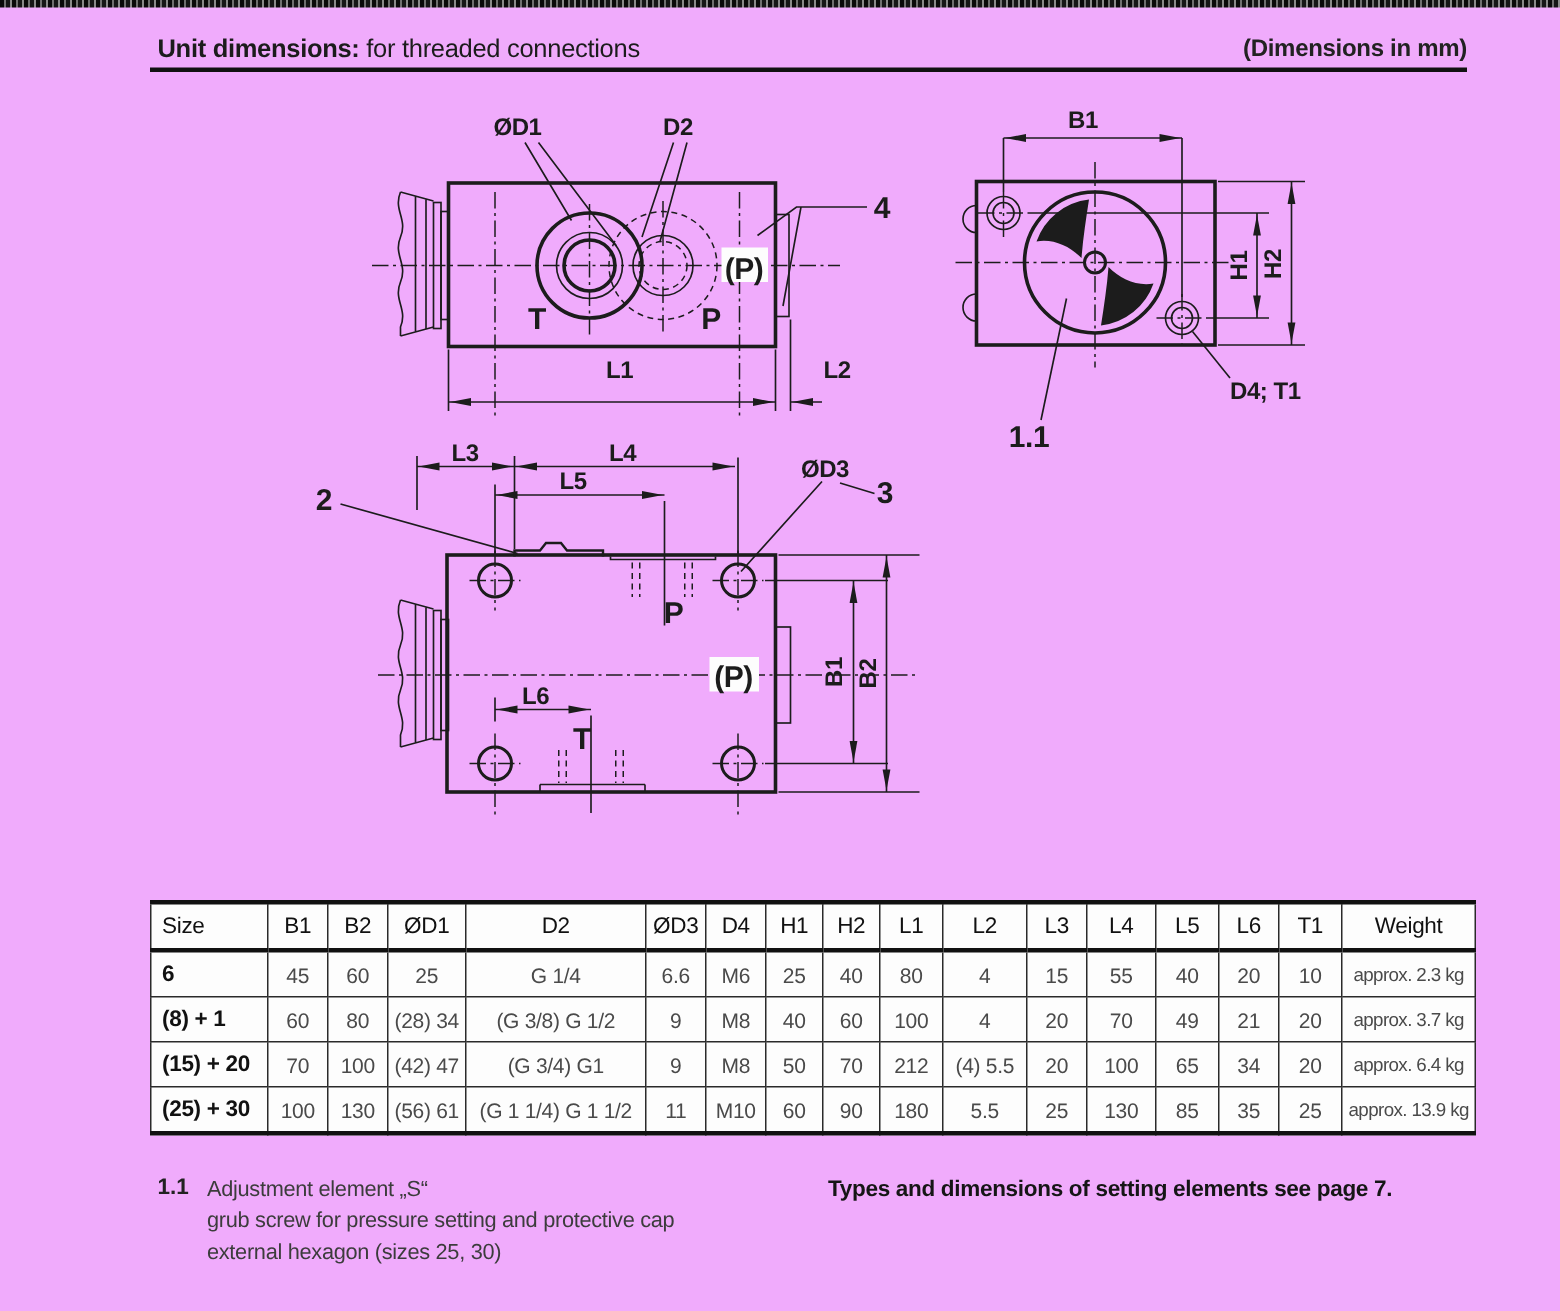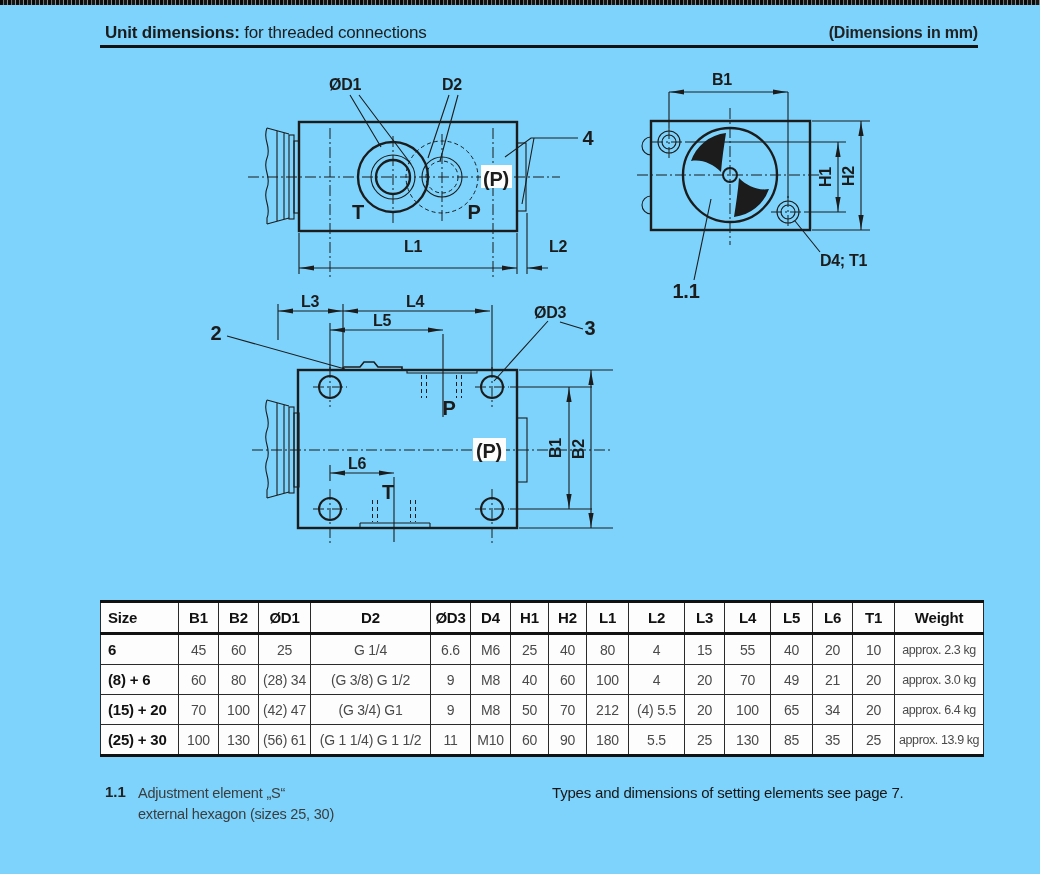--- a/index.html
+++ b/index.html
@@ -1,18 +1,18 @@
 <!DOCTYPE html>
 <html style="--ink: #1c1c1c; --soft: #4a4a4a;"><head>
 <meta charset="utf-8">
 <style>
   :root { --ink:#1c1c1c; --soft:#4a4a4a; }
   html,body { margin:0; padding:0; background:#fff; }
   .page {
-    position:relative; width:1040px; height:874px; background:#7dd3fc;
+    position:relative; width:1040px; height:874px; background:#f0abfc;
     font-family:"Liberation Sans", sans-serif; color:var(--ink); overflow:hidden;
   }
   .scan-edge {
     position:absolute; top:0; left:0; width:1040px; height:5px;
     background:repeating-linear-gradient(90deg,#0a0a0a 0 3px,#6f6f6f 3px 4px,#161616 4px 7px,#8a8a8a 7px 8px);
   }
   .titlebar { position:absolute; left:105px; top:23px; width:873px; font-size:17px; letter-spacing:-0.2px; }
   .titlebar .t-bold { font-weight:bold; }
   .titlebar .t-right { position:absolute; right:0; top:1px; font-size:16px; font-weight:bold; color:#222; }
   .rule { position:absolute; left:100px; top:45px; width:878px; height:3px; background:#111; }
@@ -30,28 +30,28 @@
   svg text.small-call { font-size:16px; }
 
   table.dims {
     position:absolute; left:100px; top:600px; border-collapse:collapse; table-layout:fixed;
     border-top:3px solid #111; border-bottom:3px solid #111; background:#fdfdfd;
   }
   table.dims th, table.dims td {
     border:1.5px solid #2a2a2a; padding:0 4px; height:29px; text-align:center;
     font-size:14px; color:var(--soft); letter-spacing:-0.2px; white-space:nowrap; overflow:hidden;
   }
-  table.dims thead th { font-size:15px; font-weight:bold; color:#111; border-bottom:3px solid #111;margin-top:48px; }
+  table.dims thead th { font-size:15px; font-weight:normal; color:#111; border-bottom:3px solid #111;margin-top:48px; }
   table.dims thead th:first-child, table.dims tbody th { text-align:left; padding-left:7px; }
   table.dims tbody th { font-size:15px; font-weight:bold; color:#111; }
   table.dims td.wt { font-size:12.5px; letter-spacing:-0.4px; }
 
   .fn-ref { position:absolute; left:105px; top:783px; font-size:15px; font-weight:bold; color:#222; }
   .fn-lines { position:absolute; left:138px; top:783px; font-size:14.5px; line-height:21px; color:#3c3c3c; letter-spacing:-0.2px; }
-  .fn-right { position:absolute; left:552px; top:784px; font-size:15px; font-weight:normal; color:#161616; letter-spacing:-0.2px; }
+  .fn-right { position:absolute; left:552px; top:784px; font-size:15px; font-weight:bold; color:#161616; letter-spacing:-0.2px; }
 </style>
 </head>
 <body>
 
 <div class="page">
   <div class="scan-edge"></div>
 
   <div class="titlebar">
     <span class="t-bold">Unit dimensions:</span><span> for threaded connections</span>
     <span class="t-right">(Dimensions in mm)</span>
@@ -253,37 +253,37 @@
           <td>80</td>
           <td>4</td>
           <td>15</td>
           <td>55</td>
           <td>40</td>
           <td>20</td>
           <td>10</td>
           <td class="wt">approx. 2.3 kg</td>
         </tr>
         <tr>
-          <th>(8) + 6</th>
+          <th>(8) + 1</th>
           <td>60</td>
           <td>80</td>
           <td>(28) 34</td>
           <td>(G 3/8) G 1/2</td>
           <td>9</td>
           <td>M8</td>
           <td>40</td>
           <td>60</td>
           <td>100</td>
           <td>4</td>
           <td>20</td>
           <td>70</td>
           <td>49</td>
           <td>21</td>
           <td>20</td>
-          <td class="wt">approx. 3.0 kg</td>
+          <td class="wt">approx. 3.7 kg</td>
         </tr>
         <tr>
           <th>(15) + 20</th>
           <td>70</td>
           <td>100</td>
           <td>(42) 47</td>
           <td>(G 3/4) G1</td>
           <td>9</td>
           <td>M8</td>
           <td>50</td>
@@ -315,16 +315,17 @@
           <td>35</td>
           <td>25</td>
           <td class="wt">approx. 13.9 kg</td>
         </tr>
       </tbody>
   </table>
 
   <div class="fn-ref">1.1</div>
   <div class="fn-lines">
       <div>Adjustment element „S“</div>
+      <div>grub screw for pressure setting and protective cap</div>
       <div>external hexagon (sizes 25, 30)</div>
     </div>
   <div class="fn-right">Types and dimensions of setting elements see page 7.</div>
 </div>
 
 </body></html>

